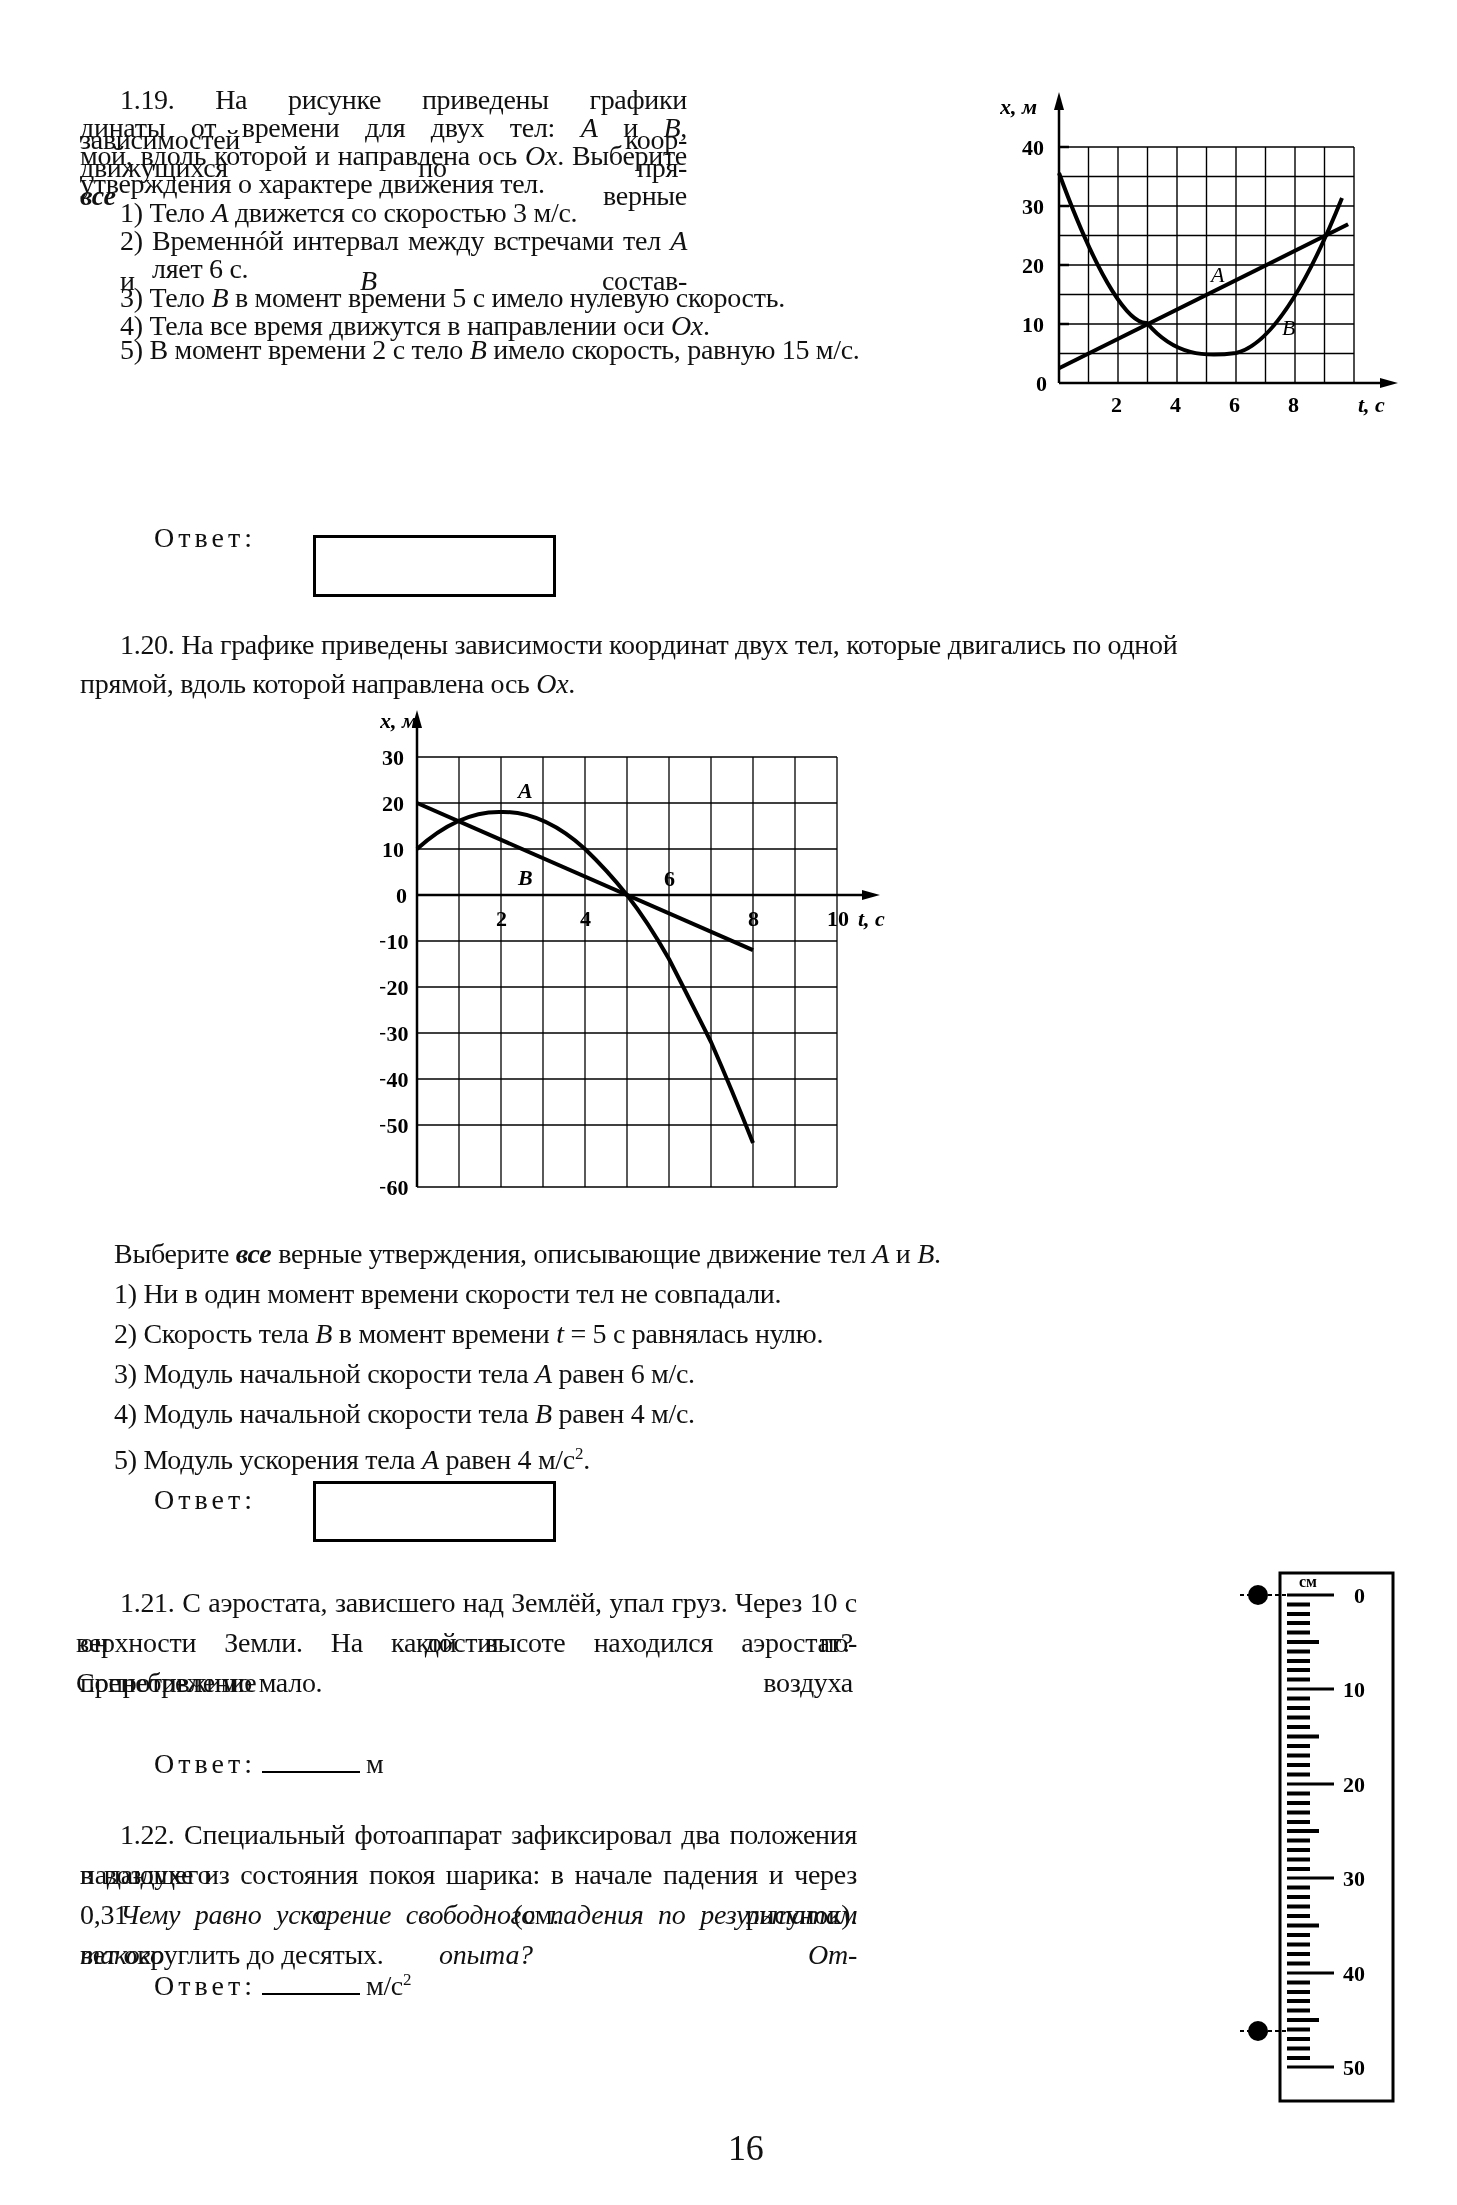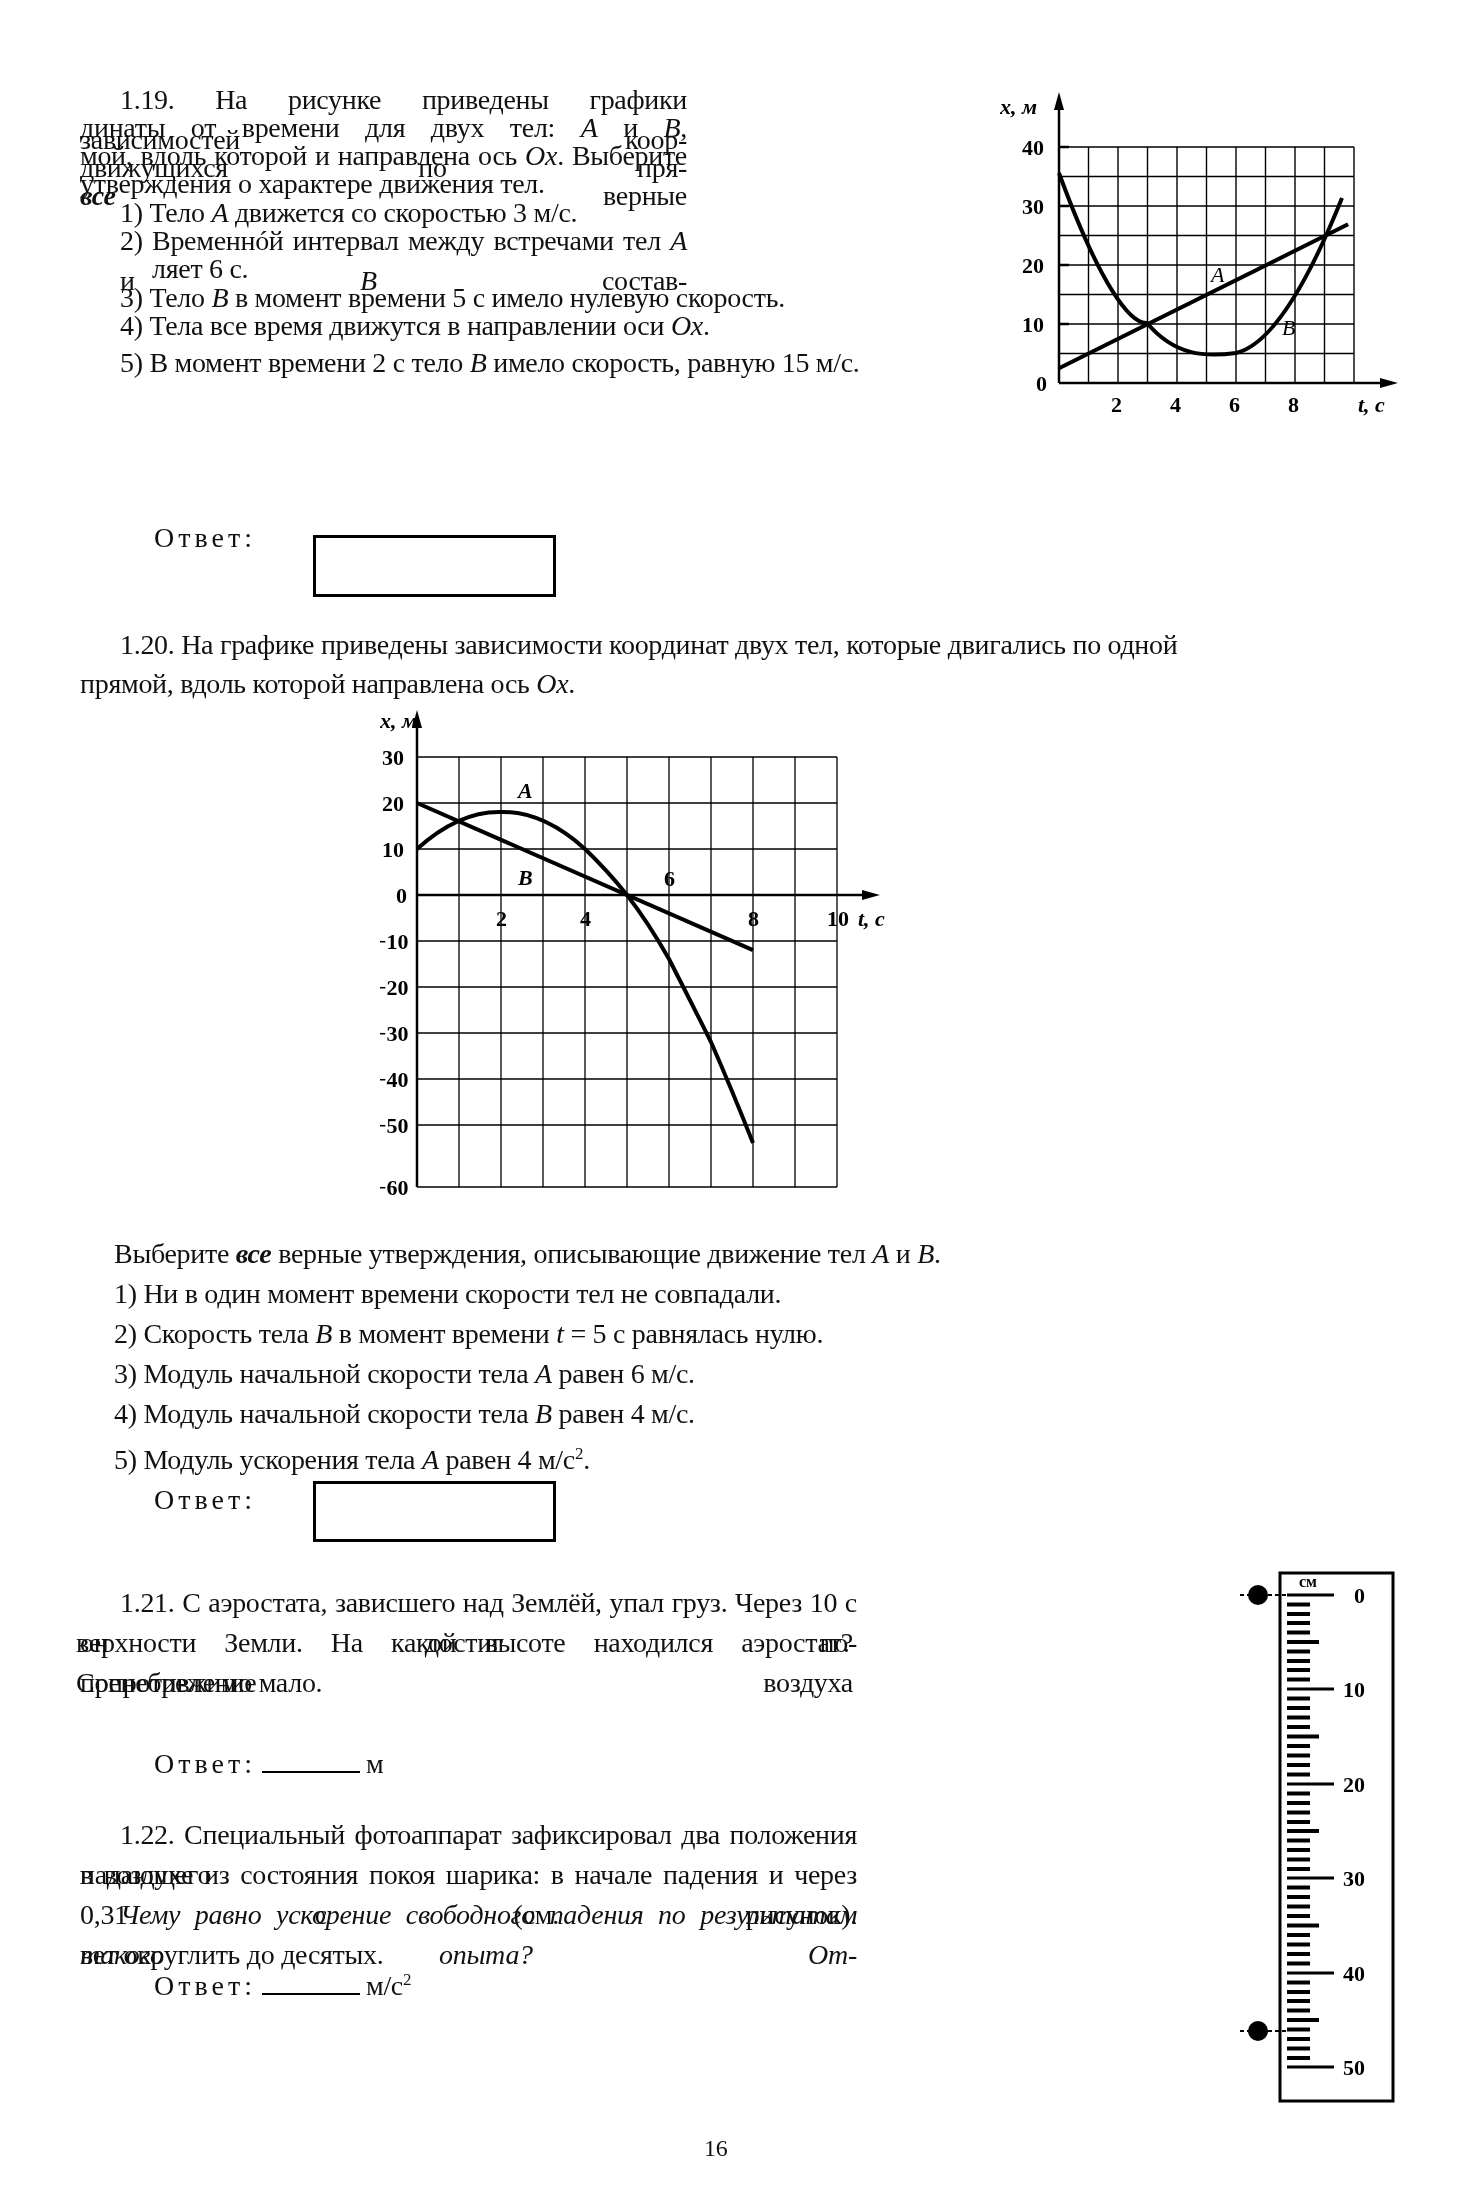--- a/index.html
+++ b/index.html
@@ -34,21 +34,21 @@
   <div class="p just" style="left:120px; top:221px; width:567px;">
     <span>2) Временнóй интервал между встречами тел </span><i>A</i><span> и </span><i>B</i><span> состав-</span>
   </div>
   <div class="p" style="left:152px; top:249px;"><span>ляет 6 с.</span></div>
   <div class="p" style="left:120px; top:278px;">
     <span>3) Тело </span><i>B</i><span> в момент времени 5 с имело нулевую скорость.</span>
   </div>
   <div class="p" style="left:120px; top:306px;text-align:center;">
     <span>4) Тела все время движутся в направлении оси </span><i>Ox</i><span>.</span>
   </div>
-  <div class="p" style="left:120px; top:343px;text-align:right;">
+  <div class="p" style="left:120px; top:330px;text-align:right;">
     <span>5) В момент времени 2 с тело </span><i>B</i><span> имело скорость, равную 15 м/с.</span>
   </div>
   <div class="p answer-label" style="left:114px; top:518px;">Ответ:</div>
   <div class="answer-box" style="left:313px; top:535px; width:237px; height:56px;"></div>
 </div>
 
 <svg class="fig" style="left:1000px; top:90px;" width="430" height="340" viewBox="0 0 430 340">
   <g stroke="#000" stroke-width="1.4">
 
     <line x1="88.5" y1="57" x2="88.5" y2="293"></line>
@@ -272,13 +272,13 @@
   <g>
     <line x1="0" y1="25" x2="47" y2="25" stroke="#000" stroke-width="2" stroke-dasharray="4,3"></line>
     <circle cx="18" cy="25" r="10" fill="#000"></circle>
   </g>
   <g>
     <line x1="0" y1="461" x2="47" y2="461" stroke="#000" stroke-width="2" stroke-dasharray="4,3"></line>
     <circle cx="18" cy="461" r="10" fill="#000"></circle>
   </g>
 </svg>
 
-<div class="p" style="left:704px; top:2128px; font-size:24px;">16</div>
+<div class="p" style="left:728px; top:2128px; font-size:36px;">16</div>
 
 </body></html>

